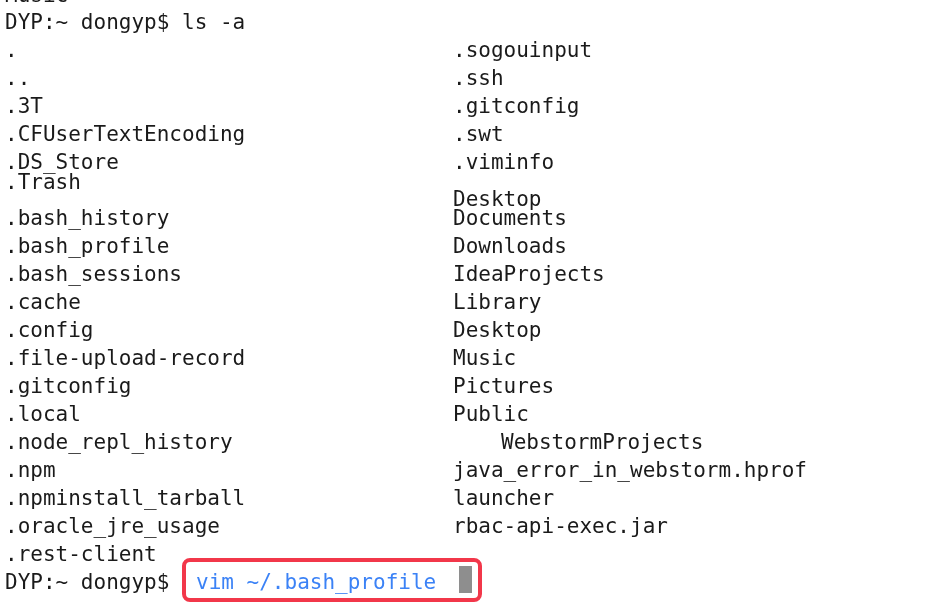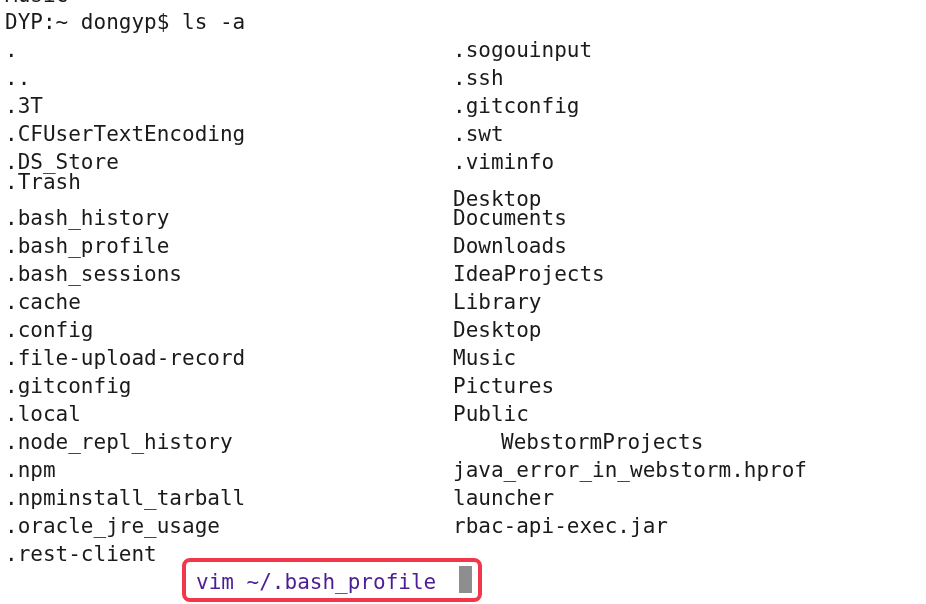--- a/index.html
+++ b/index.html
@@ -76,21 +76,21 @@
   }
 
   #cmd-text {
     position: absolute;
     left: 196px;
     top: 568px;
     height: 28px;
     line-height: 28px;
     white-space: pre;
     font-size: 21px;
-    color: #4c1d95;
+    color: #3b82f6;
   }
 
   #cursor-block {
     position: absolute;
     left: 459px;
     top: 566px;
     width: 13px;
     height: 27px;
     background: #8e8e8e;
   }
@@ -140,20 +140,21 @@
     <div class="row col-right" style="top:316px;">Desktop</div>
     <div class="row col-right" style="top:344px;">Music</div>
     <div class="row col-right" style="top:372px;">Pictures</div>
     <div class="row col-right" style="top:400px;">Public</div>
     <div class="row col-right" style="top:428px;margin-left:48px;">WebstormProjects</div>
     <div class="row col-right" style="top:456px;">java_error_in_webstorm.hprof</div>
     <div class="row col-right" style="top:484px;">launcher</div>
     <div class="row col-right" style="top:512px;">rbac-api-exec.jar</div>
   </div>
 
+  <div id="cmd-line">DYP:~ dongyp$ </div>
 
   <div id="cmd-text">vim ~/.bash_profile</div>
 
   <div id="cursor-block"></div>
 
   <div id="highlight-box"></div>
 
 </div>
 
 </body></html>

